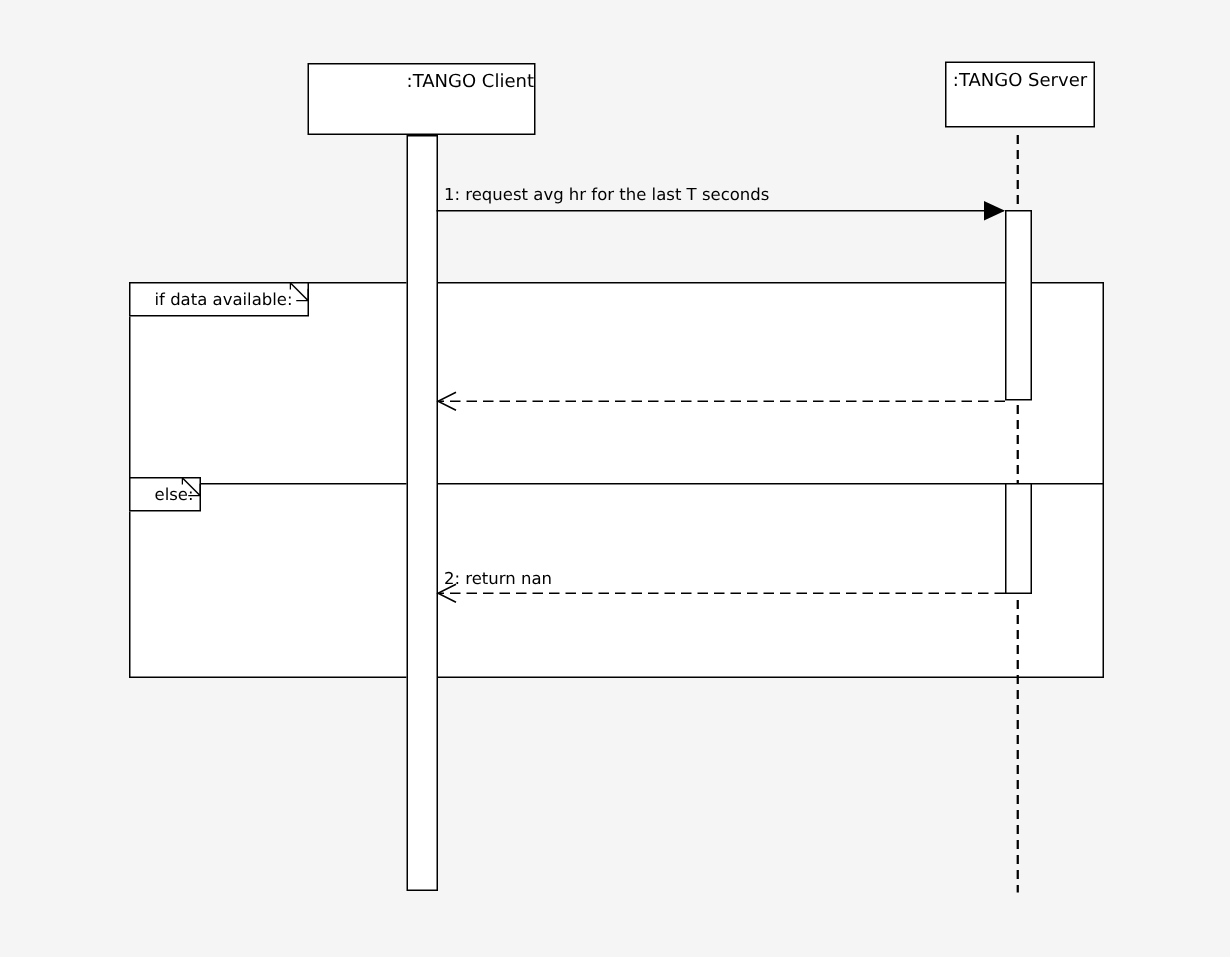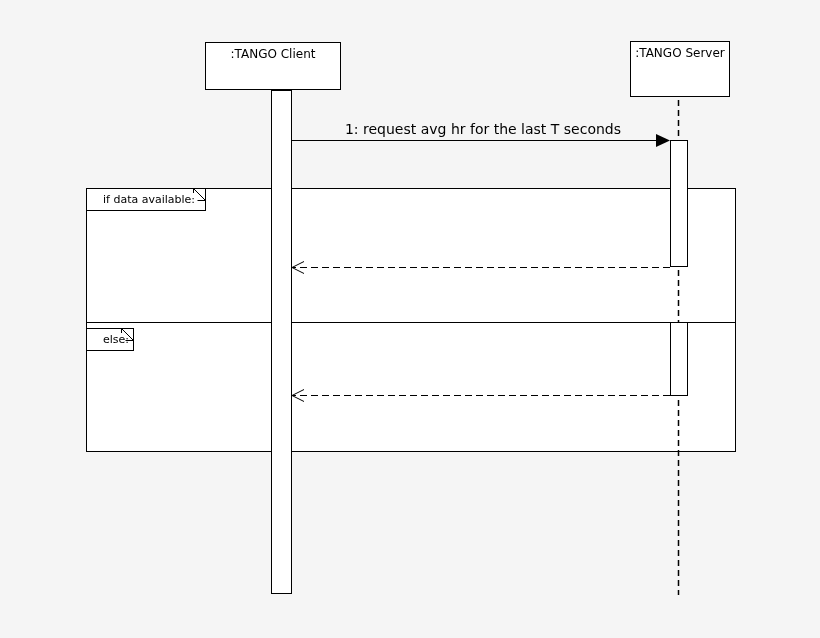--- a/index.html
+++ b/index.html
@@ -21,34 +21,34 @@
   .client-bar  { left: 271px; top: 90px;  width: 21px; height: 504px; }
   .server-bar1 { left: 670px; top: 140px; width: 18px; height: 127px; }
   .server-bar2 { left: 670px; top: 322px; width: 18px; height: 74px; }
 
   
   .tab {
     position: absolute; background: #ffffff; border: 1px solid #000; box-sizing: border-box;
     height: 23px; font-size: 11px; line-height: 21px; padding-left: 16px; white-space: nowrap;
   }
   .tab-if   { left: 86px; top: 188px; width: 120px; }
-  .tab-else { left: 86px; top: 328px; width: 48px; }
+  .tab-else { left: 86px; top: 318px; width: 48px; }
   .notch { position: absolute; top: -1px; right: -1px; width: 13px; height: 13px; }
 
   
   .obj-box {
     position: absolute; background: #ffffff; border: 1px solid #000; box-sizing: border-box;
     text-align: center; font-size: 12px; padding-top: 4px;
   }
-  .client-box { left: 205px; top: 42px; width: 136px; height: 48px; }
-  .server-box { left: 630px; top: 41px; width: 100px; height: 56px; }
+  .client-box { left: 205px; top: 42px; width: 152px; height: 48px; text-align: right; }
+  .server-box { left: 630px; top: 41px; width: 100px; height: 44px; }
 
   
   .msg-label {
-    position: absolute; font-size: 14px; text-align: center; height: 15px; line-height: 15px;
+    position: absolute; font-size: 11px; height: 15px; line-height: 15px;
     white-space: nowrap;
   }
   .m1 { left: 296px; top: 122px; width: 374px; }
   .m2 { left: 296px; top: 250px; width: 374px; }
   .m3 { left: 296px; top: 378px; width: 374px; }
 </style>
 </head>
 <body>
 
 <div class="canvas">
@@ -83,20 +83,21 @@
     <polygon points="656,134 670,140.5 656,147" fill="#000"></polygon>
 
     <line x1="670" y1="267.5" x2="293" y2="267.5" stroke="#000" stroke-width="1" stroke-dasharray="7,4"></line>
     <polyline points="304,261.5 292,267.5 304,273.5" fill="none" stroke="#000" stroke-width="1"></polyline>
 
     <line x1="670" y1="395.5" x2="293" y2="395.5" stroke="#000" stroke-width="1" stroke-dasharray="7,4"></line>
     <polyline points="304,389.5 292,395.5 304,401.5" fill="none" stroke="#000" stroke-width="1"></polyline>
   </svg>
 
   <div class="msg-label m1">1: request avg hr for the last T seconds</div>
+  <div class="msg-label m3">2: return nan</div>
 
   <div class="obj-box client-box">
     <span>:TANGO Client</span>
   </div>
   <div class="obj-box server-box">
     <span>:TANGO Server</span>
   </div>
 
 </div>
 

